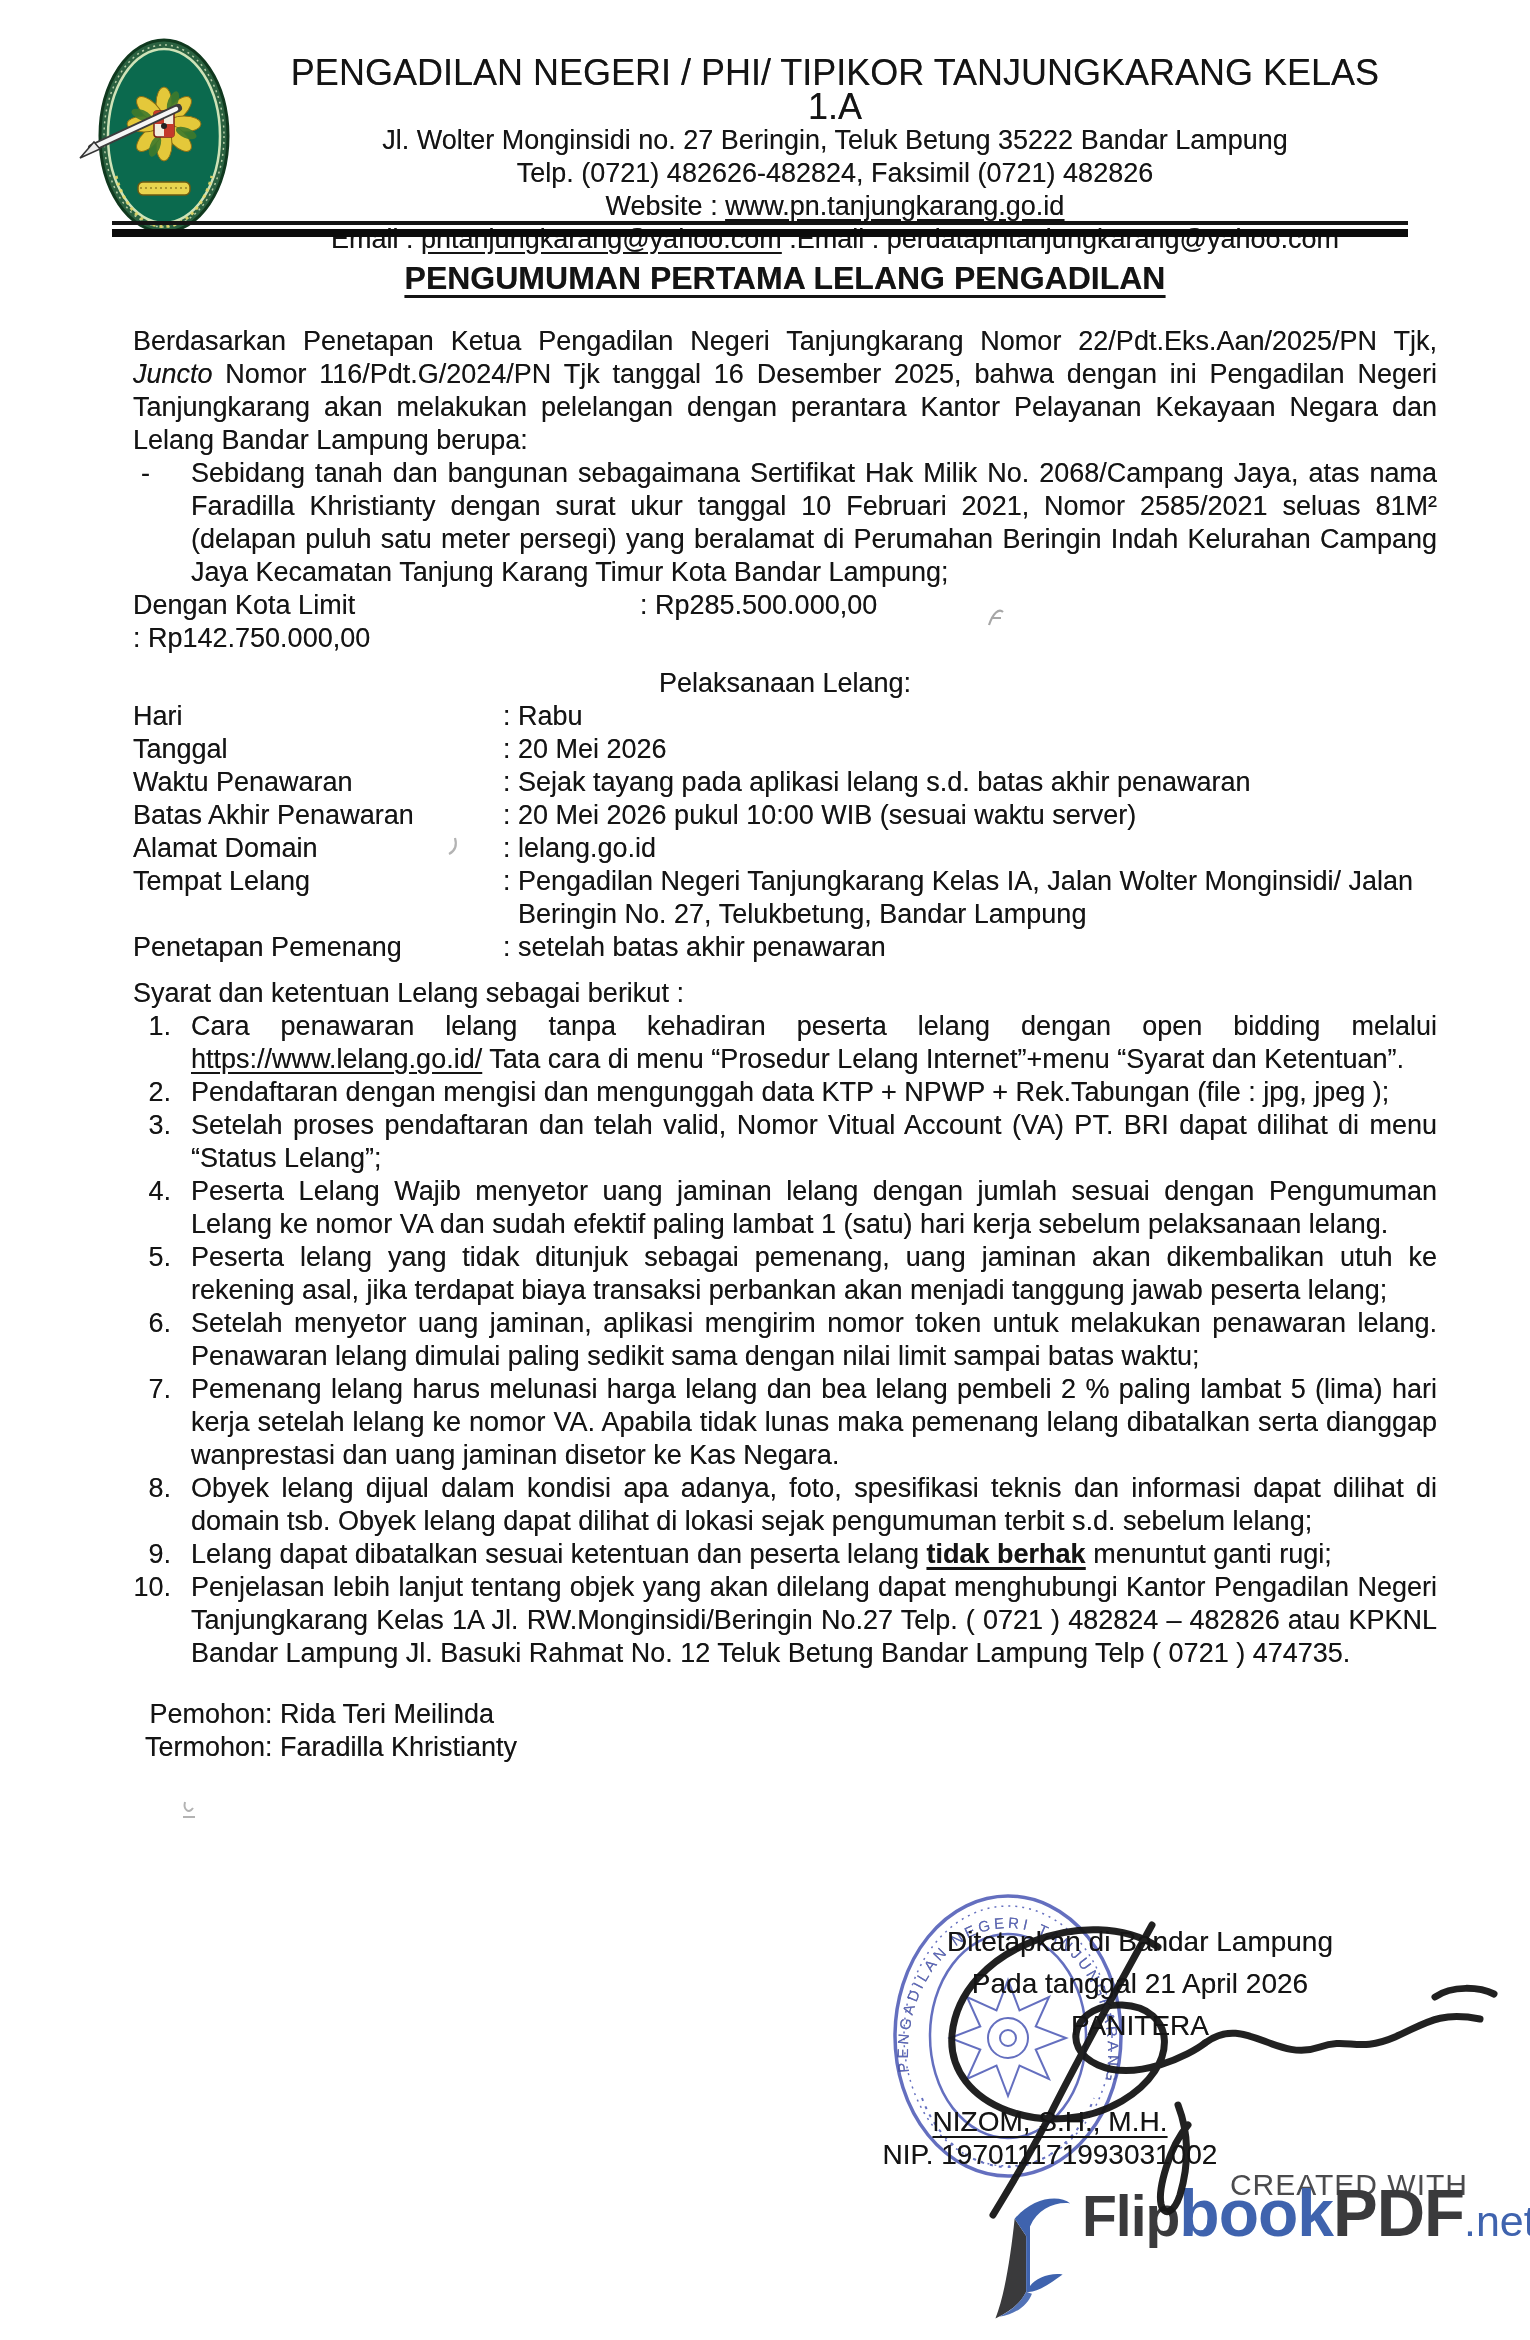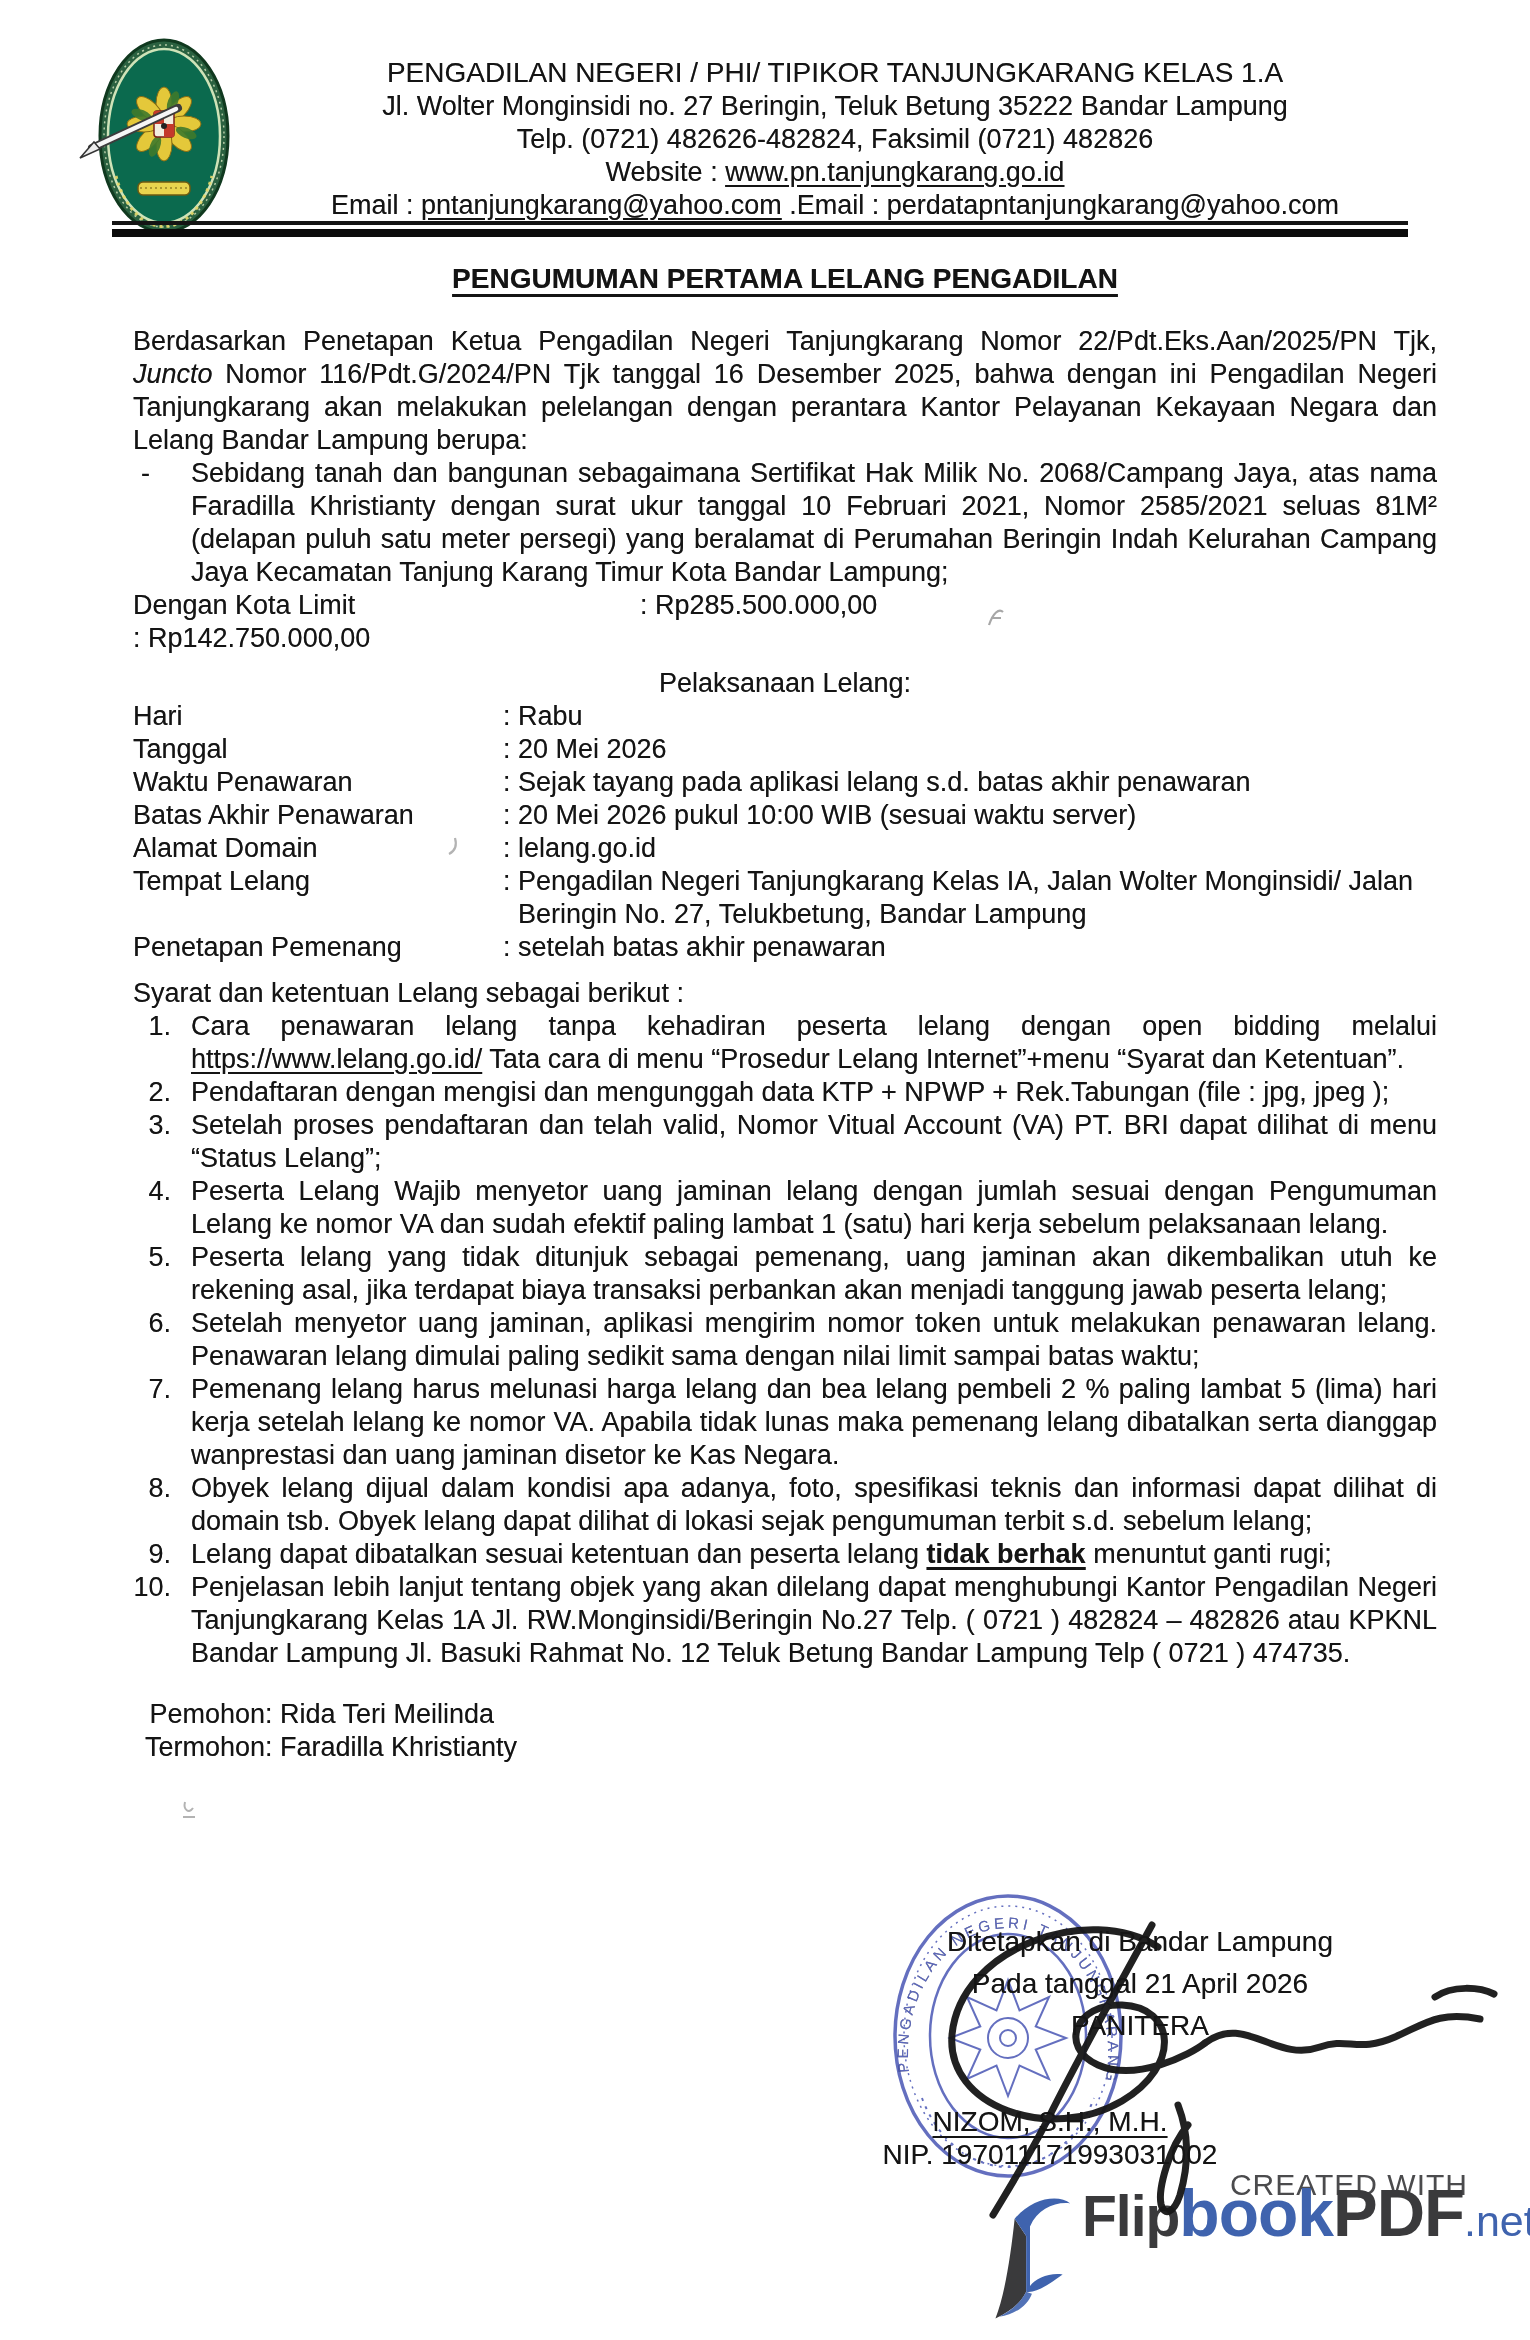--- a/index.html
+++ b/index.html
@@ -11,29 +11,29 @@
     font-family:"Liberation Sans", sans-serif;
     font-size:27px; line-height:33px;
     color:#141414;
     overflow:hidden;
     text-shadow:0 0 .5px rgba(20,20,20,.55);
   }
   
   .emblem { position:absolute; left:94px; top:36px; width:140px; height:200px; }
   .pen-streak { position:absolute; left:76px; top:96px; width:112px; height:66px; }
   .header-text { position:absolute; left:260px; top:56px; width:1150px; text-align:center; }
-  .header-text .h1 { font-size:28px; line-height:34px; }
+  .header-text .h1 { font-size:36px; line-height:34px; }
   .header-text .h  { font-size:27px; line-height:33px; }
   .u { text-decoration:underline; text-underline-offset:4px; }
   .double-rule { position:absolute; left:112px; top:221px; width:1296px; }
   .double-rule .thin  { height:4px; background:#141414; }
   .double-rule .thick { height:8px; background:#0b0b0b; margin-top:4px; }
   
   .content { position:absolute; left:133px; top:262px; width:1304px; }
-  .doc-title { text-align:center; font-weight:bold; font-size:28px;
+  .doc-title { text-align:center; font-weight:bold; font-size:32px;
                text-decoration:underline; text-underline-offset:6px;
                text-decoration-thickness:3px; margin-bottom:30px; }
   .para { text-align:justify; }
   .hang { position:relative; padding-left:58px; text-align:justify; }
   .hang .marker { position:absolute; left:8px; top:0; }
   .kv { display:flex; }
   .kv .k { width:507px; flex:0 0 507px; }
   .kv .v { flex:1; }
   .exec-head { text-align:center; margin:12px 0 0 0; }
   .exec .kv .k { width:370px; flex:0 0 370px; }

